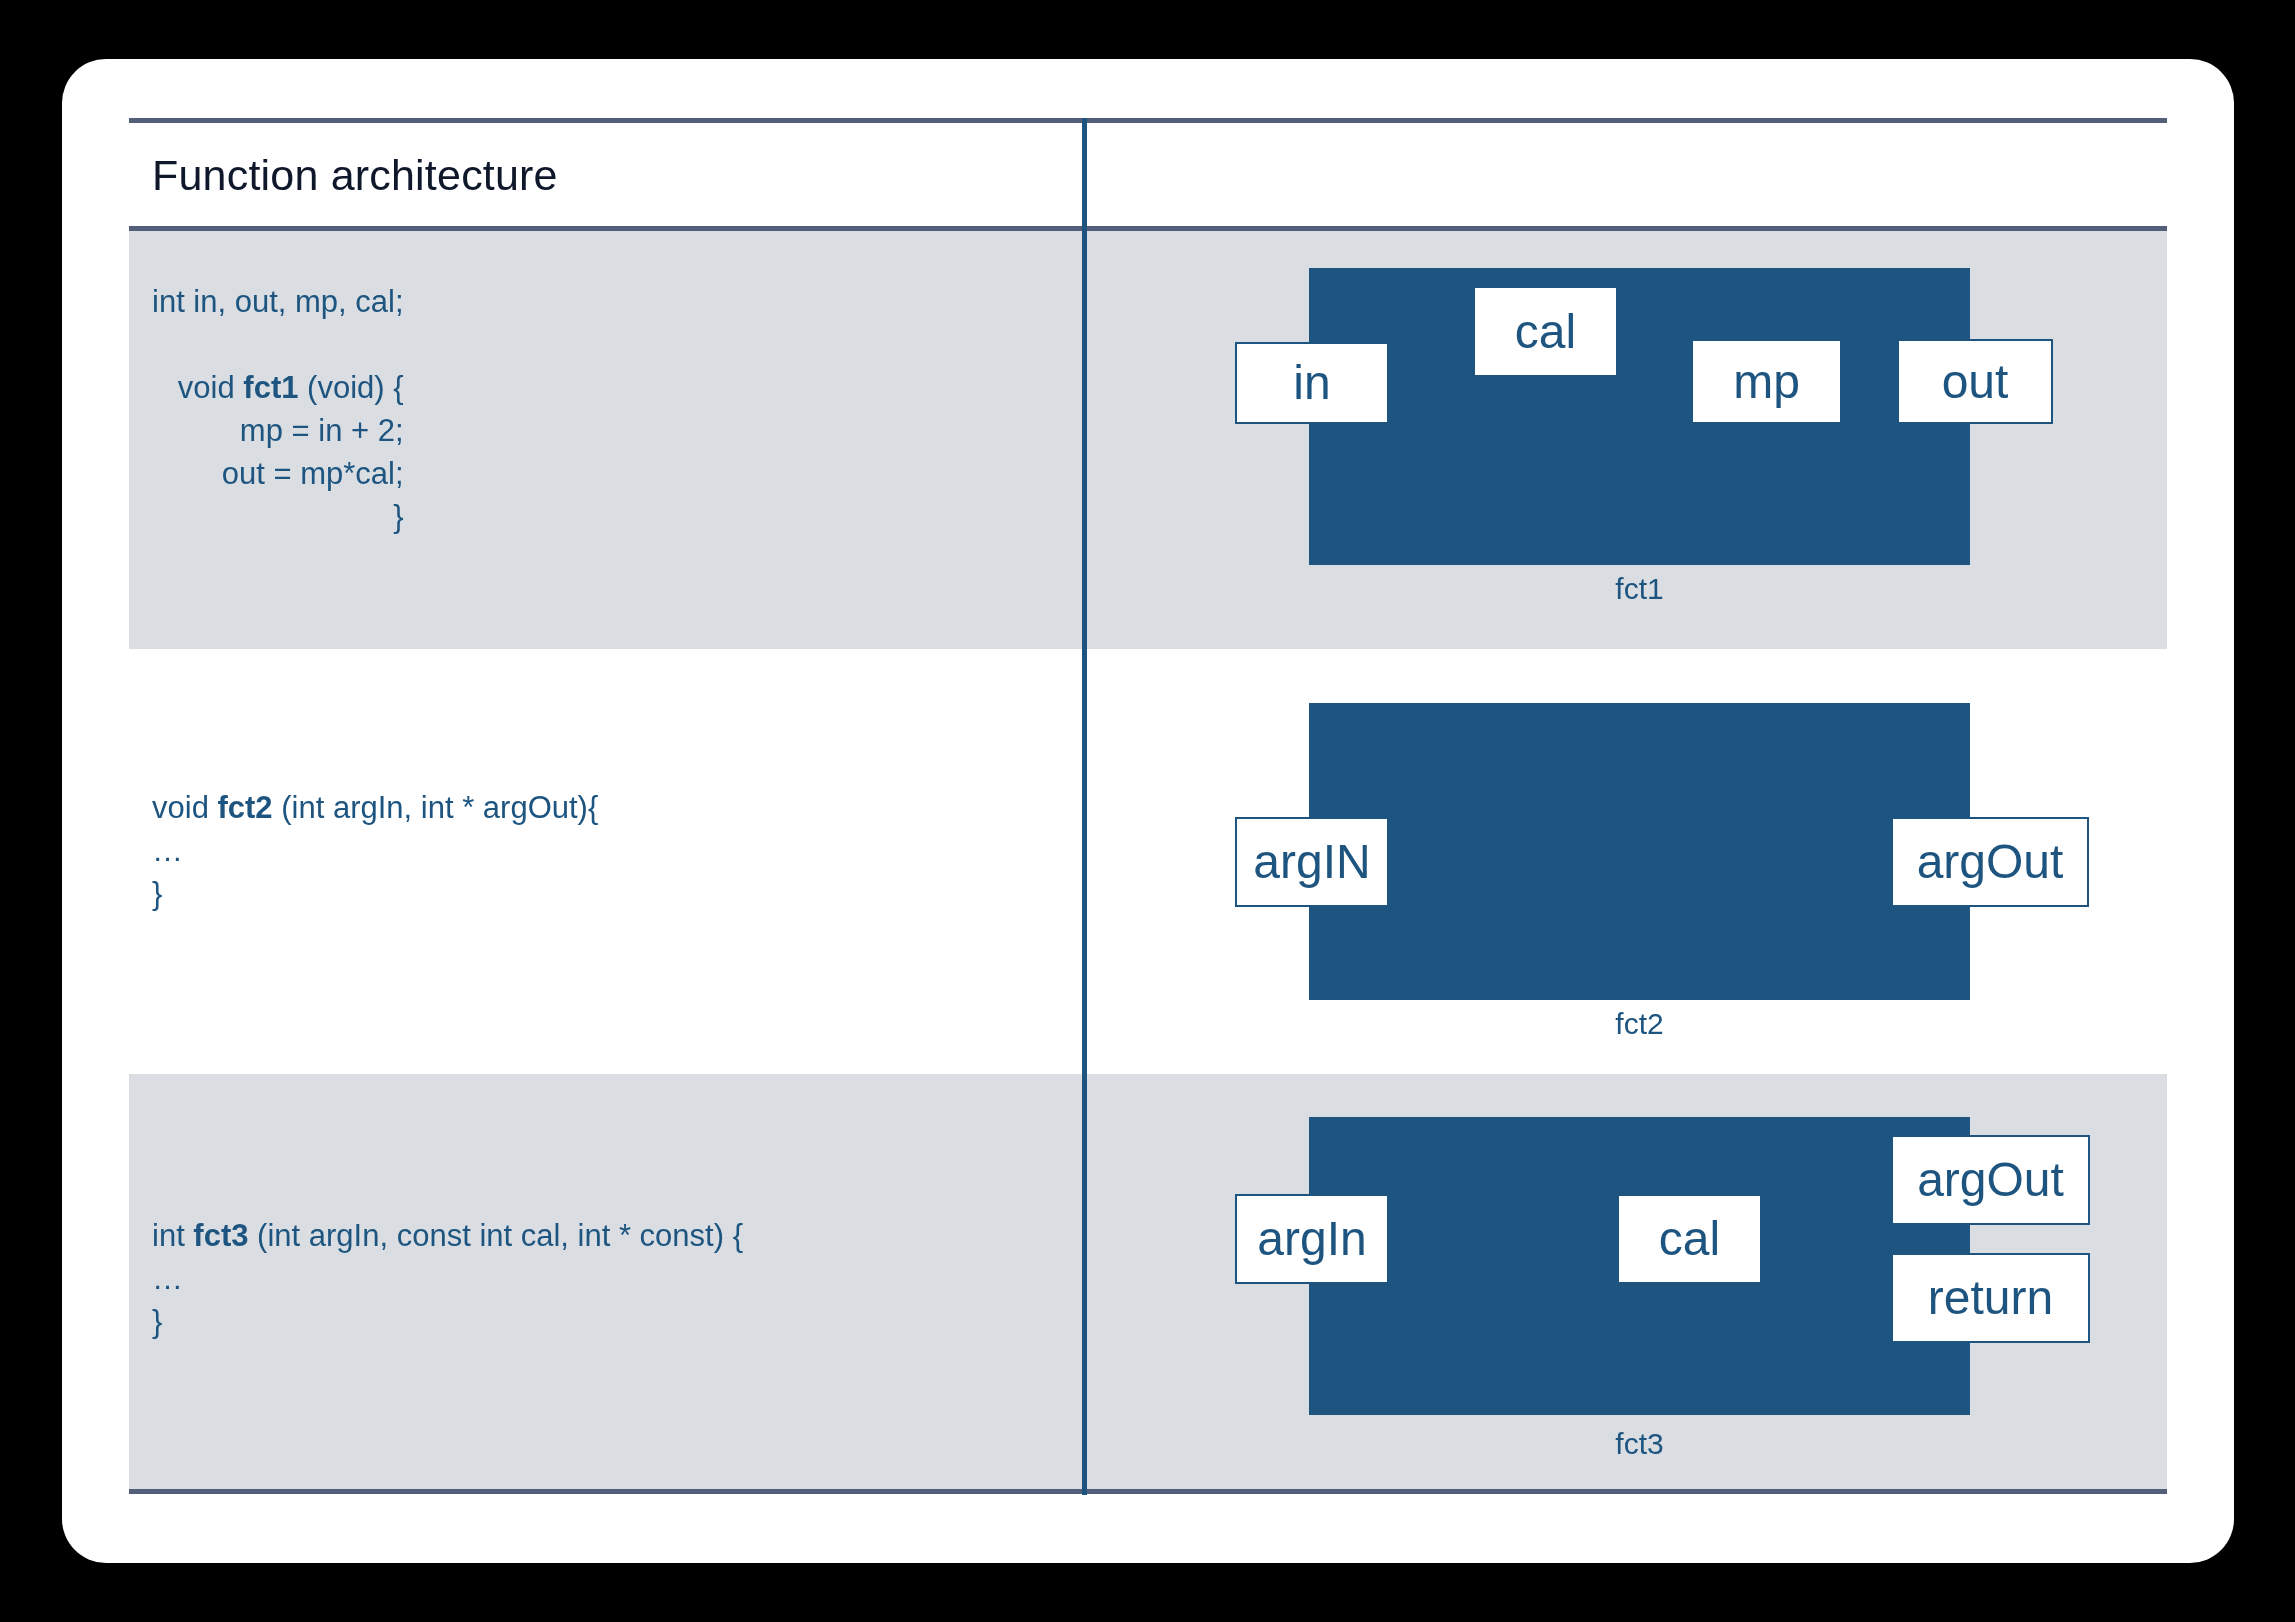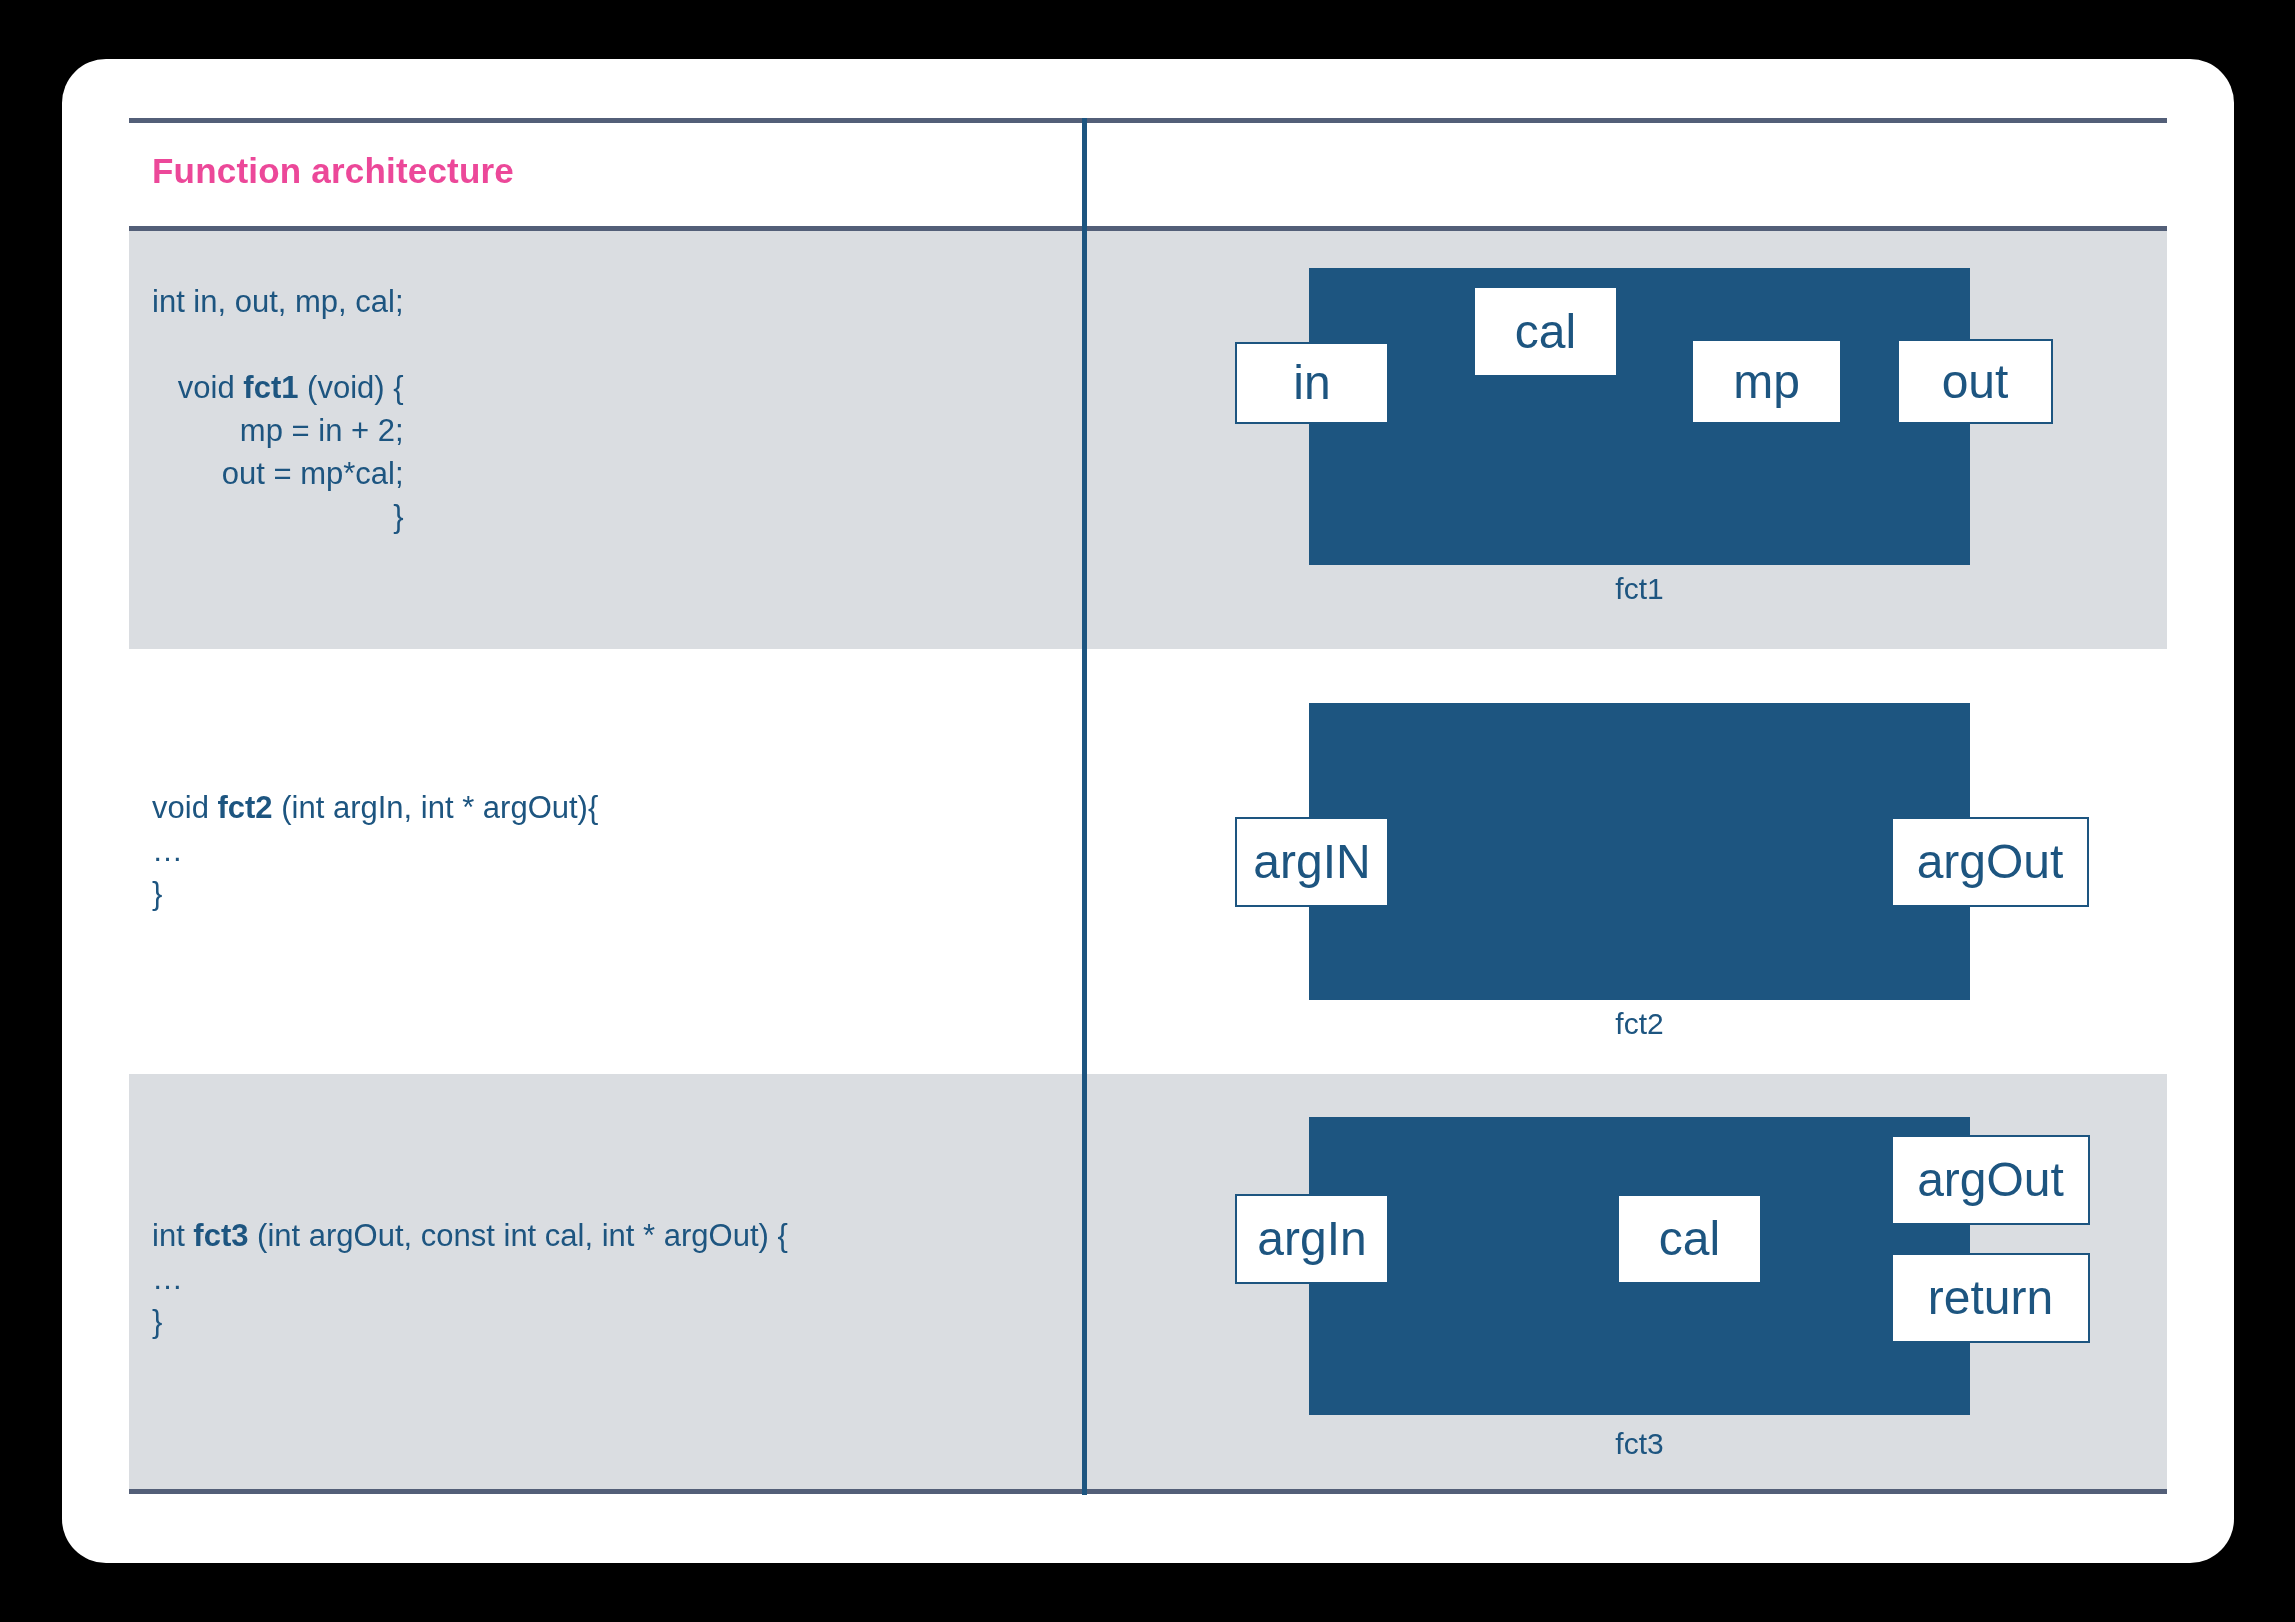--- a/index.html
+++ b/index.html
@@ -61,23 +61,23 @@
     width: 100%;
     background: #dadde1;
   }
   .band-1 { top: 113px;  height: 418px; }
   .band-3 { top: 956px; height: 416px; }
 
   
   .hdr {
     position: absolute;
     top: 113px;
-    font-size: 35px;
-    font-weight: bold;
-    color: #ec4899;
+    font-size: 43px;
+    font-weight: normal;
+    color: #0f172a;
     letter-spacing: 0.2px;
     white-space: nowrap;
   }
   .hdr-left  { left: 23px;   top: 33px; }
   .hdr-right { left: 999px; top: 33px; }
 
   
   .code {
     position: absolute;
     left: 23px;
@@ -181,21 +181,21 @@
         <span>argIN</span>
       </div>
 
       <div class="port" style="left:763px; top:128px; width:198px; height:90px;">
         <span>argOut</span>
       </div>
 
       <div class="caption" style="left:181px; top:318px; width:661px;">fct2</div>
     </div>
 
-    <div class="code code-3"><span>int </span><b>fct3</b><span> (int argOut, const int cal, int * argOut) {</span>
+    <div class="code code-3"><span>int </span><b>fct3</b><span> (int argIn, const int cal, int * const) {</span>
 <span>…</span>
 <span>}</span></div>
 
     <div class="diagram dia-3">
       <div class="fnbox" style="left:181px; top:17px; width:661px; height:298px;"></div>
 
       <div class="port" style="left:107px; top:94px; width:154px; height:90px;">
         <span>argIn</span>
       </div>
 

